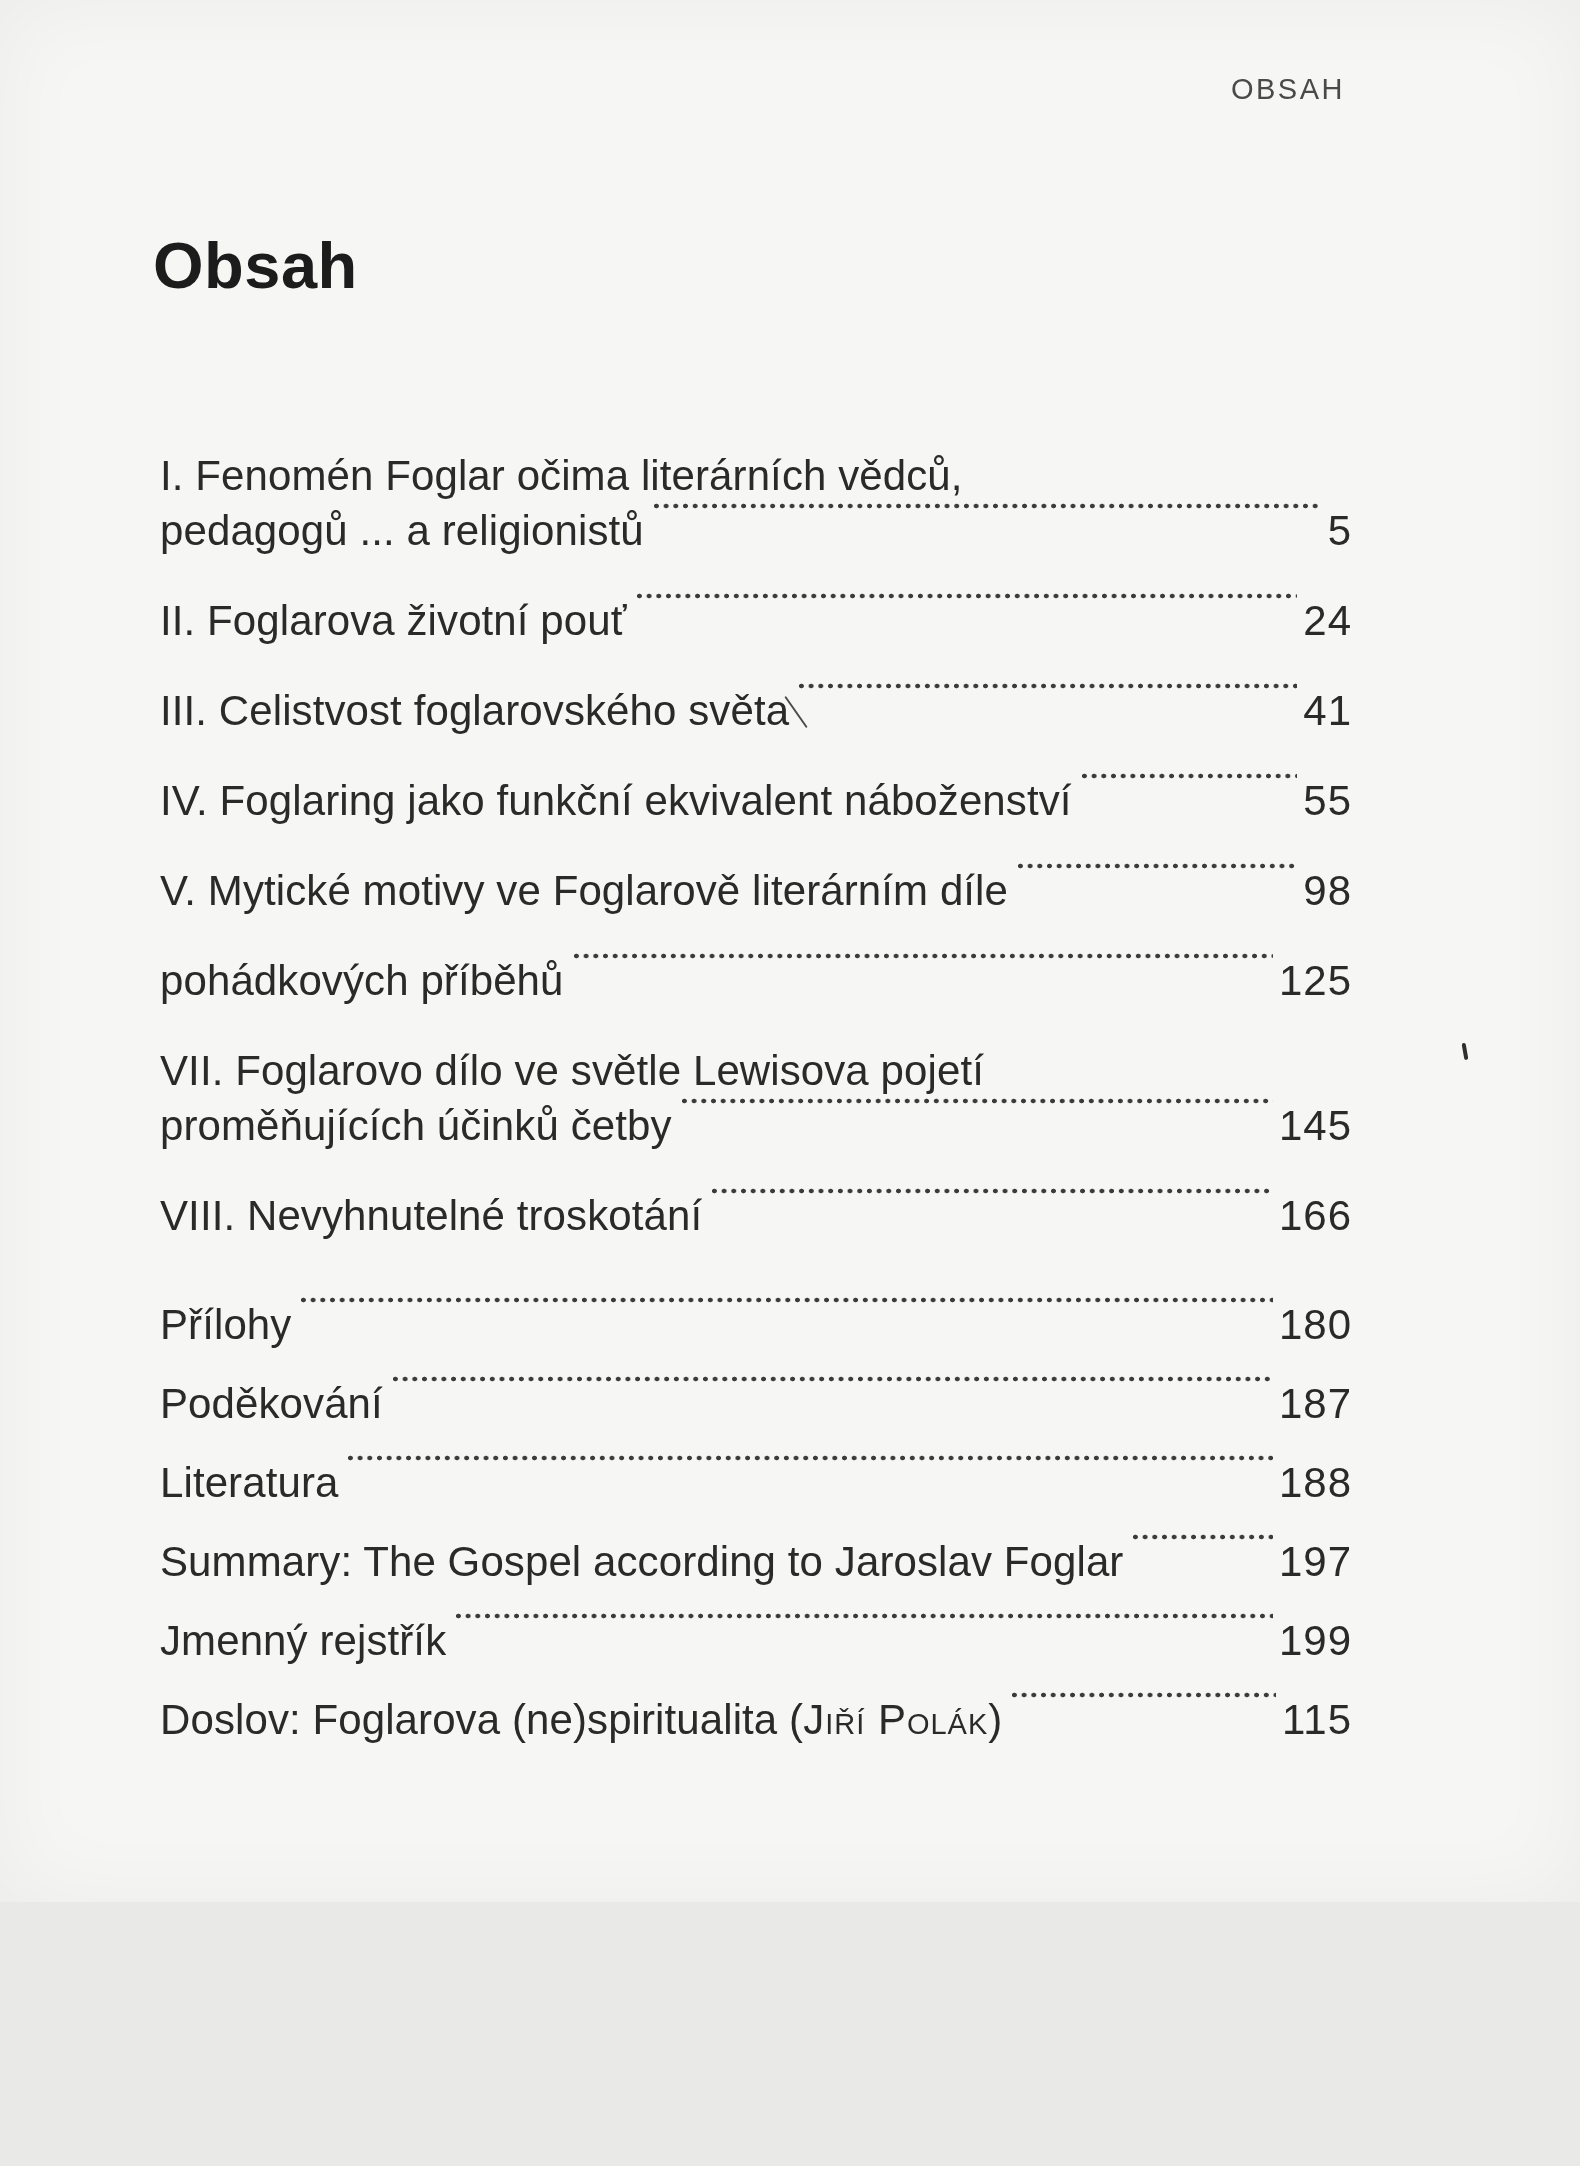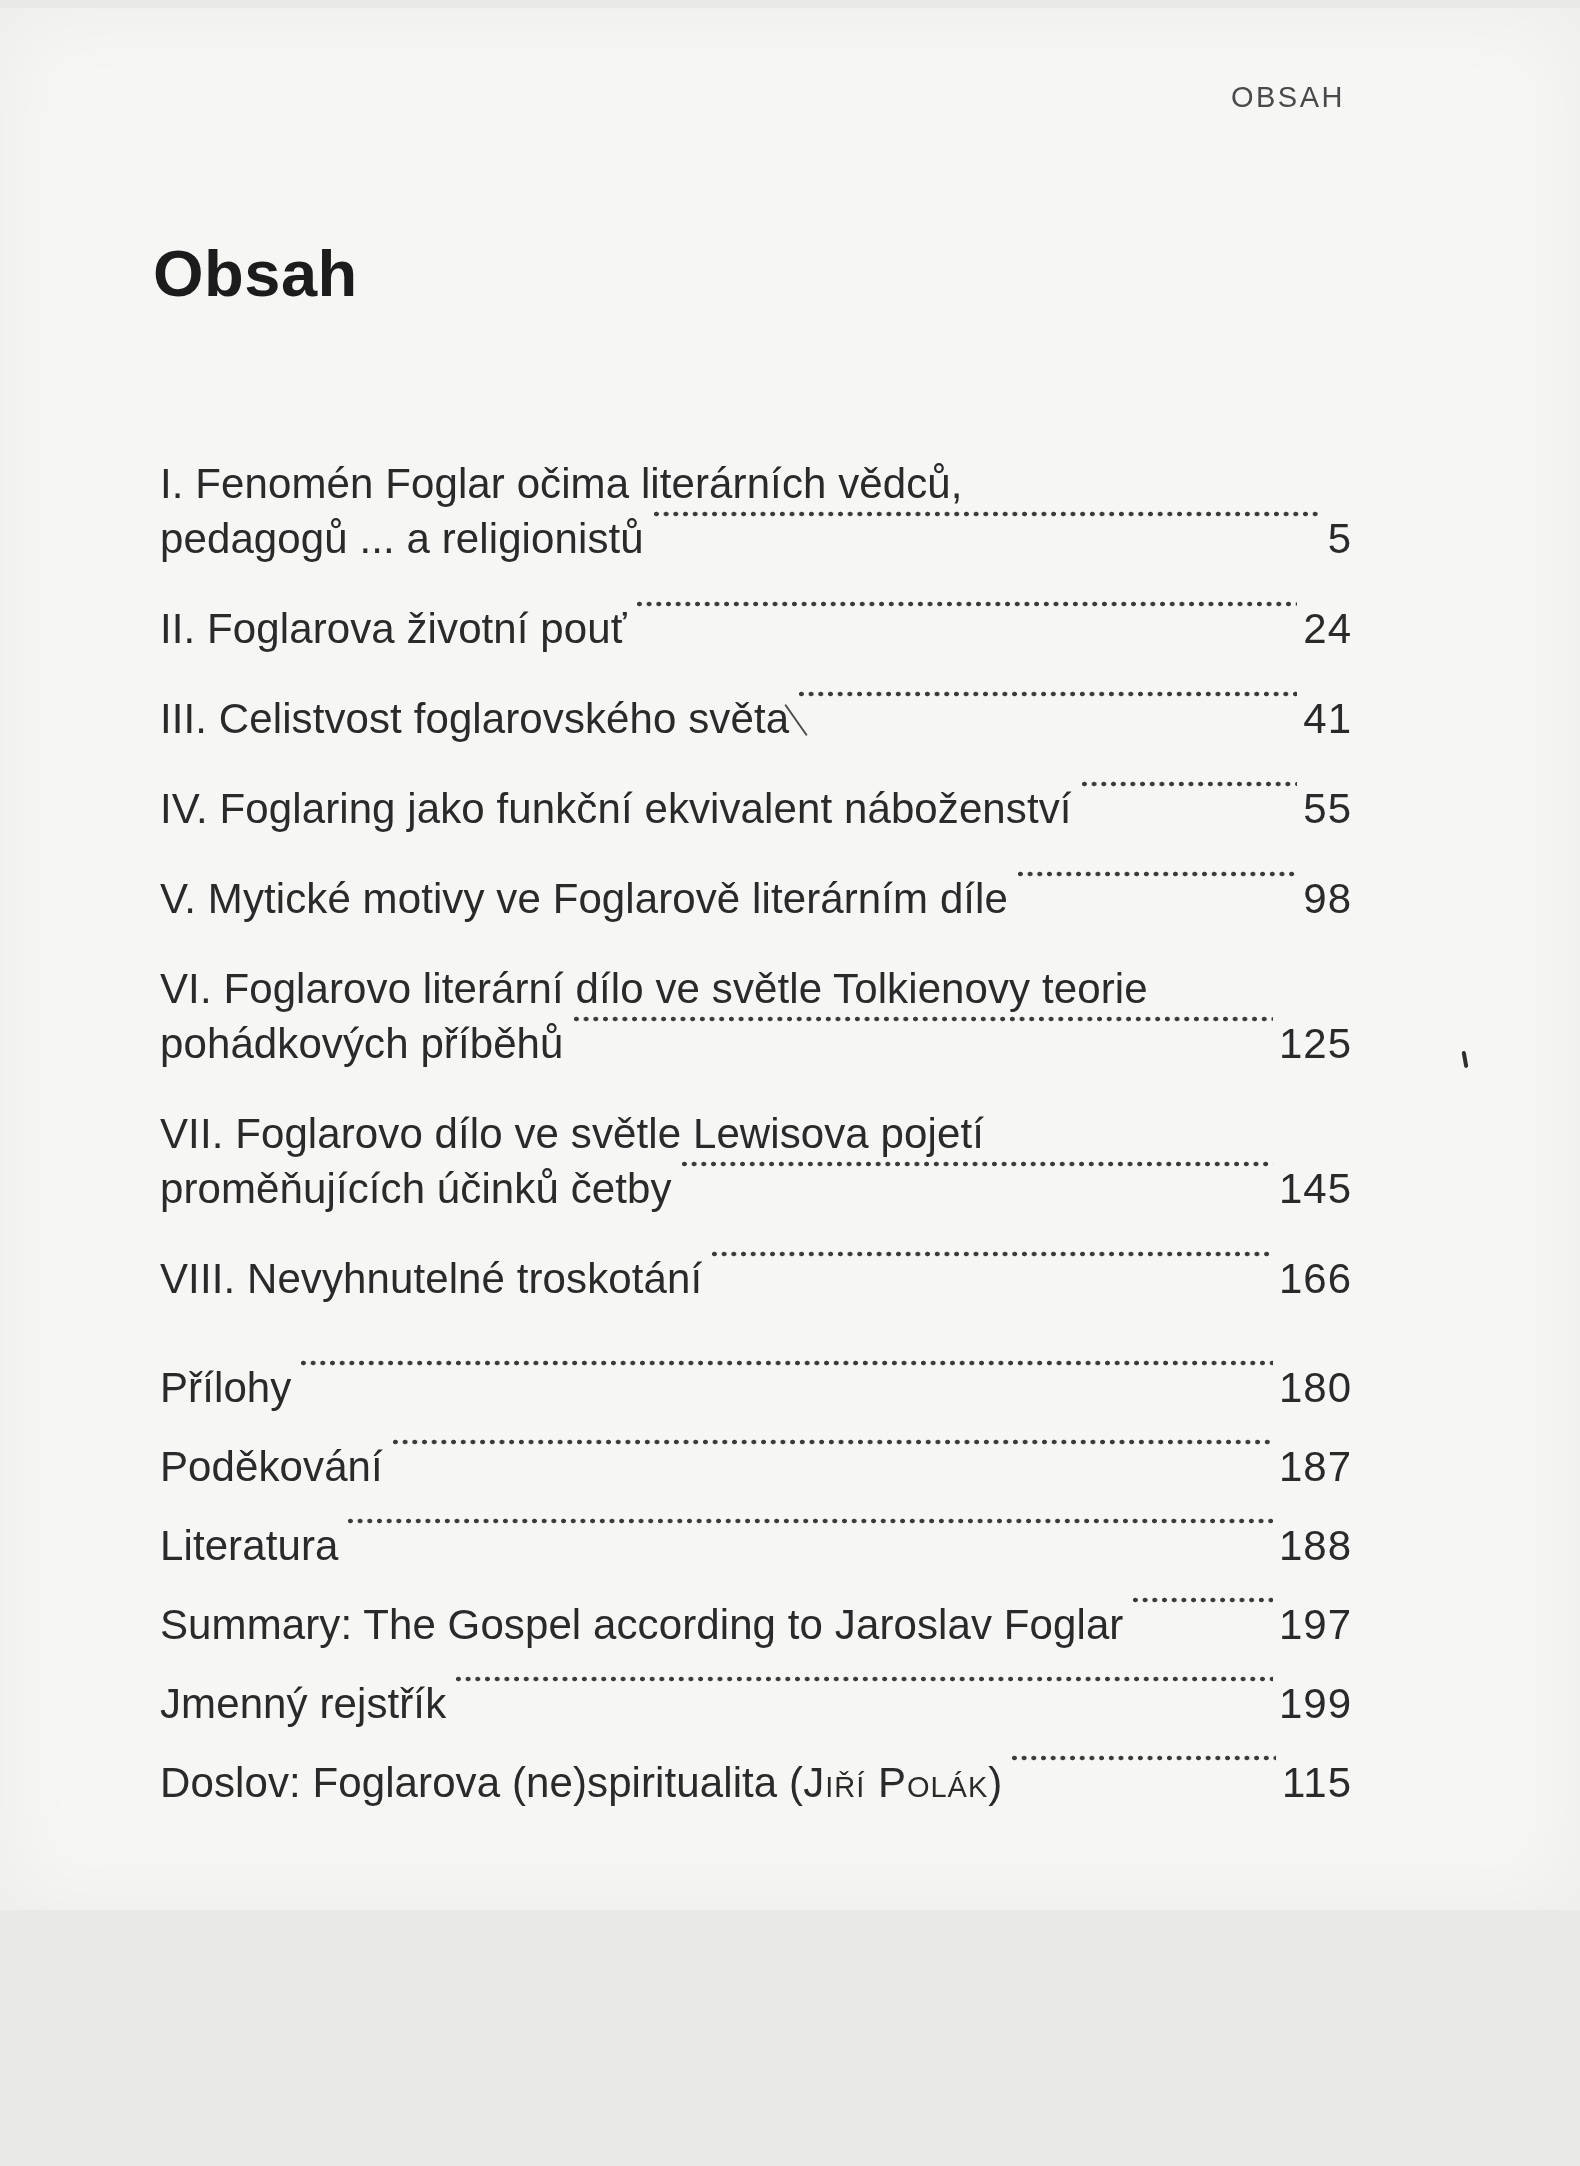--- a/index.html
+++ b/index.html
@@ -1,21 +1,20 @@
 <!DOCTYPE html>
 <html><head>
 <meta charset="utf-8">
 <style>
   html,body { margin:0; padding:0; background:#e9e9e8; }
   .page {
     position:relative; width:1580px; height:1902px;
     background:#f6f6f5; overflow:hidden;
     font-family:"Liberation Sans","DejaVu Sans",sans-serif;
     color:#2a2a2a;
-    margin-top:8px;
   }
   .page::after {
     content:""; position:absolute; inset:0; pointer-events:none;
     box-shadow: inset 0 0 90px rgba(0,0,0,0.045);
   }
   .running-header {
     position:absolute; top:75px; right:235px;
     font-size:29px; line-height:29px; letter-spacing:2.5px;
     font-weight:400; color:#4a4a4a;
   }
@@ -96,21 +95,20 @@
           </div>
         </div>
         <div class="toc-entry">
           <div class="toc-line">
             <span class="toc-label"><span class="">V. Mytické motivy ve Foglarově literárním díle</span></span>
             <span class="dots"></span>
             <span class="toc-page">98</span>
           </div>
         </div>
         <div class="toc-entry">
-          <div class="toc-preline">VI. Foglarovo literární dílo ve světle Tolkienovy teorie</div>
           <div class="toc-line">
             <span class="toc-label"><span class="">pohádkových příběhů</span></span>
             <span class="dots"></span>
             <span class="toc-page">125</span>
           </div>
         </div>
         <div class="toc-entry">
           <div class="toc-preline">VII. Foglarovo dílo ve světle Lewisova pojetí</div>
           <div class="toc-line">
             <span class="toc-label"><span class="">proměňujících účinků četby</span></span>

